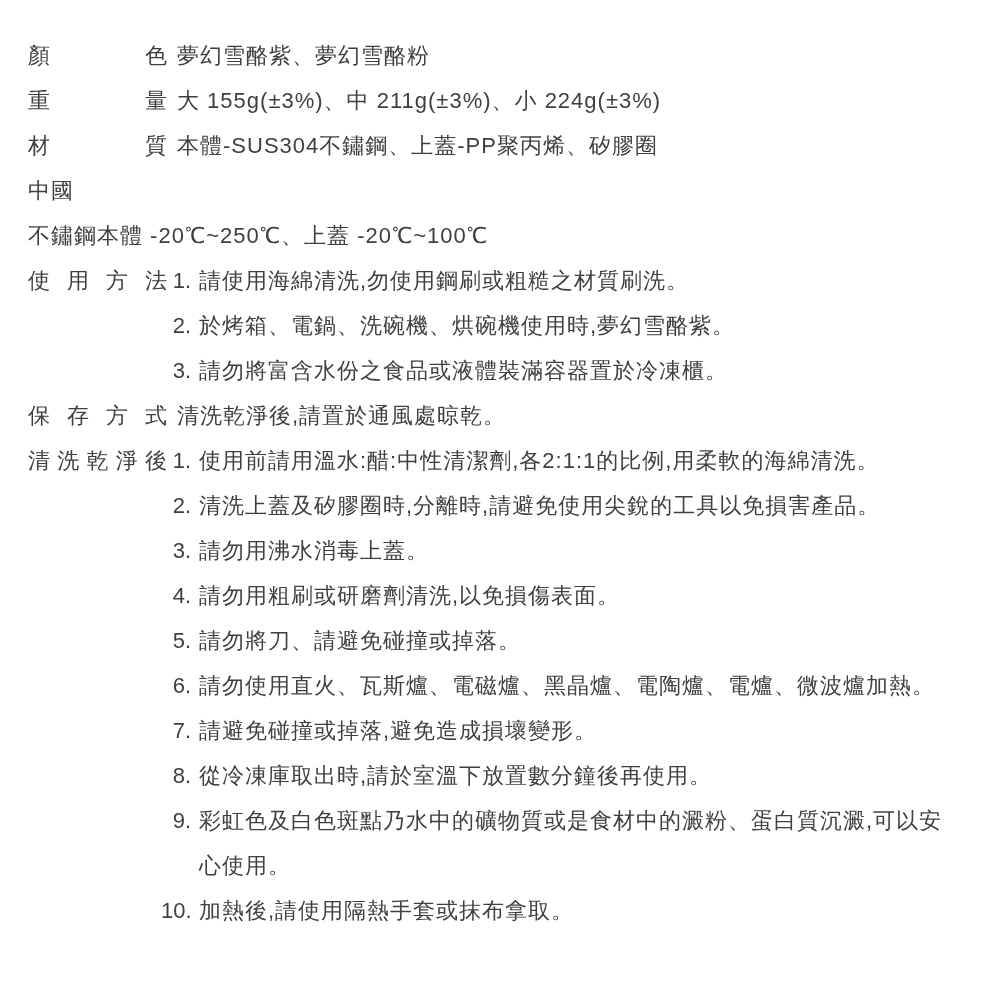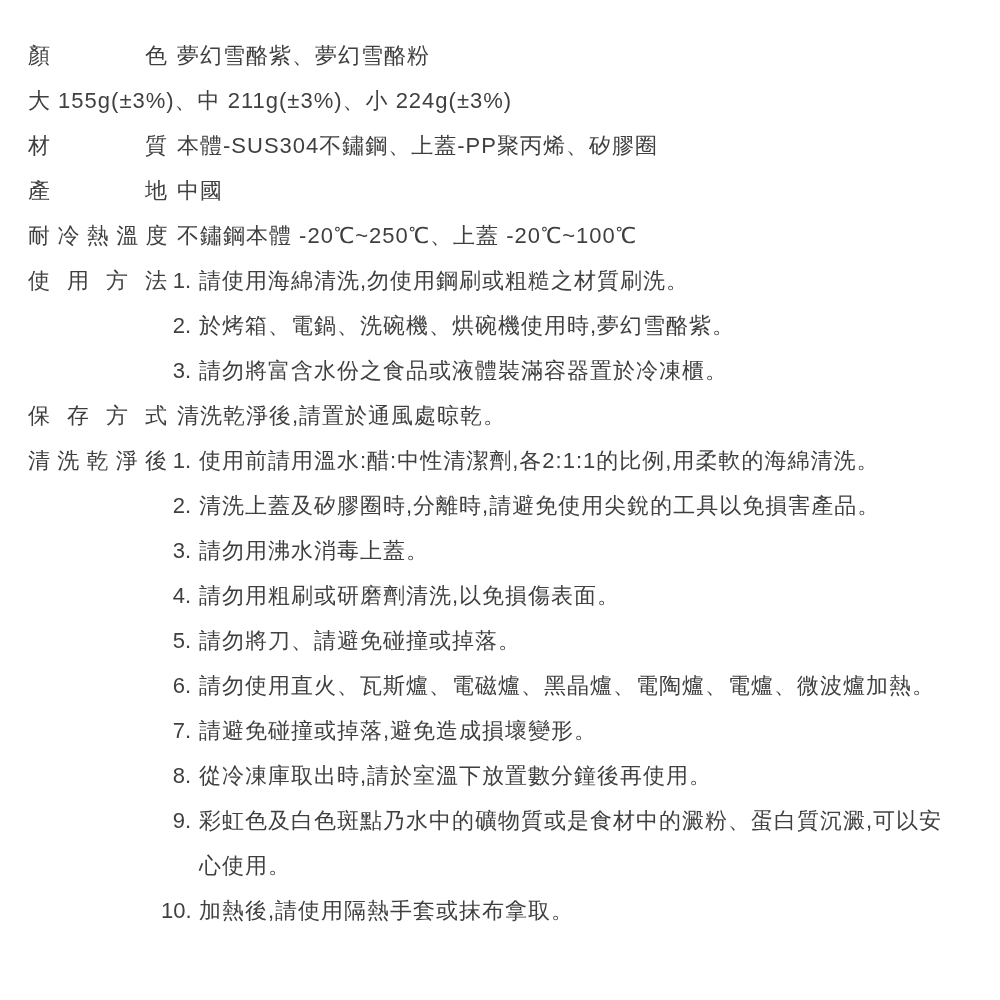--- a/index.html
+++ b/index.html
@@ -60,36 +60,35 @@
 <body>
 
 <div class="sheet">
 
   <div class="row">
     <div class="label">顏色</div>
     <div class="value">夢幻雪酪紫、夢幻雪酪粉</div>
   </div>
 
   <div class="row">
+    <div class="label">重量</div>
     <div class="value">大 155g(±3%)、中 211g(±3%)、小 224g(±3%)</div>
   </div>
 
 
   <div class="row">
     <div class="label">材質</div>
     <div class="value">本體-SUS304不鏽鋼、上蓋-PP聚丙烯、矽膠圈</div>
   </div>
 
   <div class="row">
-    <div class="label">產地</div>
     <div class="value">中國</div>
   </div>
 
   <div class="row">
-    <div class="label label5">耐冷熱溫度</div>
     <div class="value">不鏽鋼本體 -20℃~250℃、上蓋 -20℃~100℃</div>
   </div>
 
   <div class="row">
     <div class="label">使用方法</div>
     <div class="value numlist">
       <div class="line">
         <span class="num">1.</span>
         <span class="txt">請使用海綿清洗,勿使用鋼刷或粗糙之材質刷洗。</span>
       </div>

